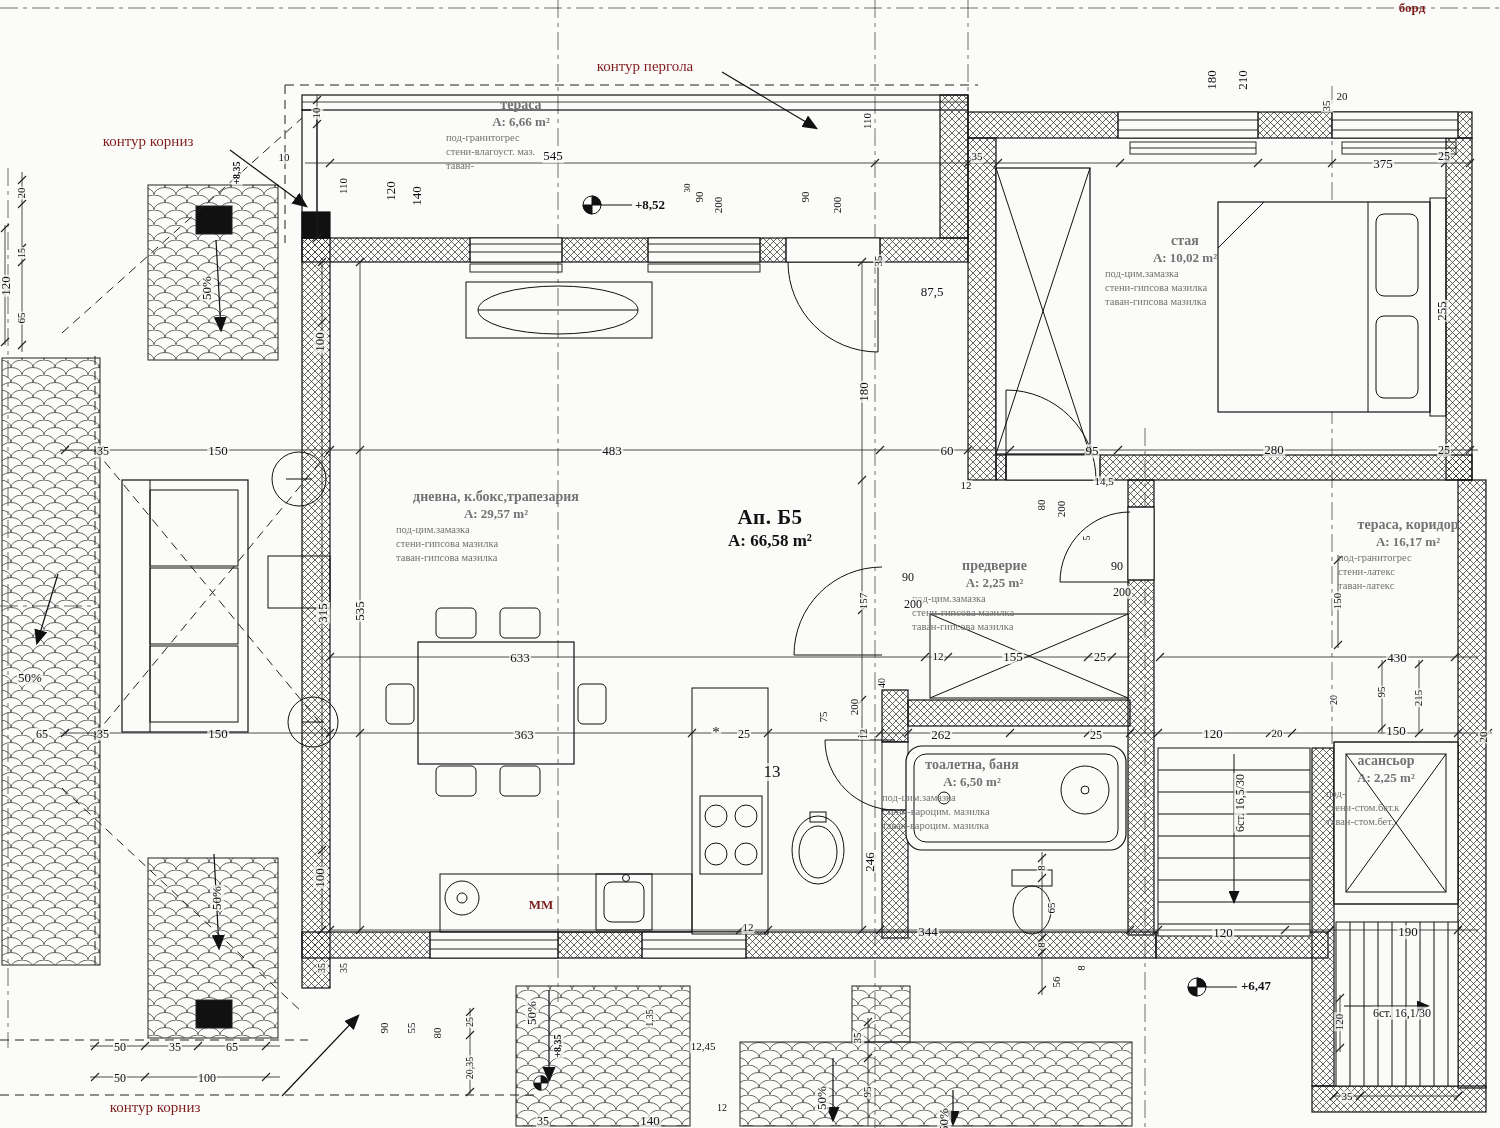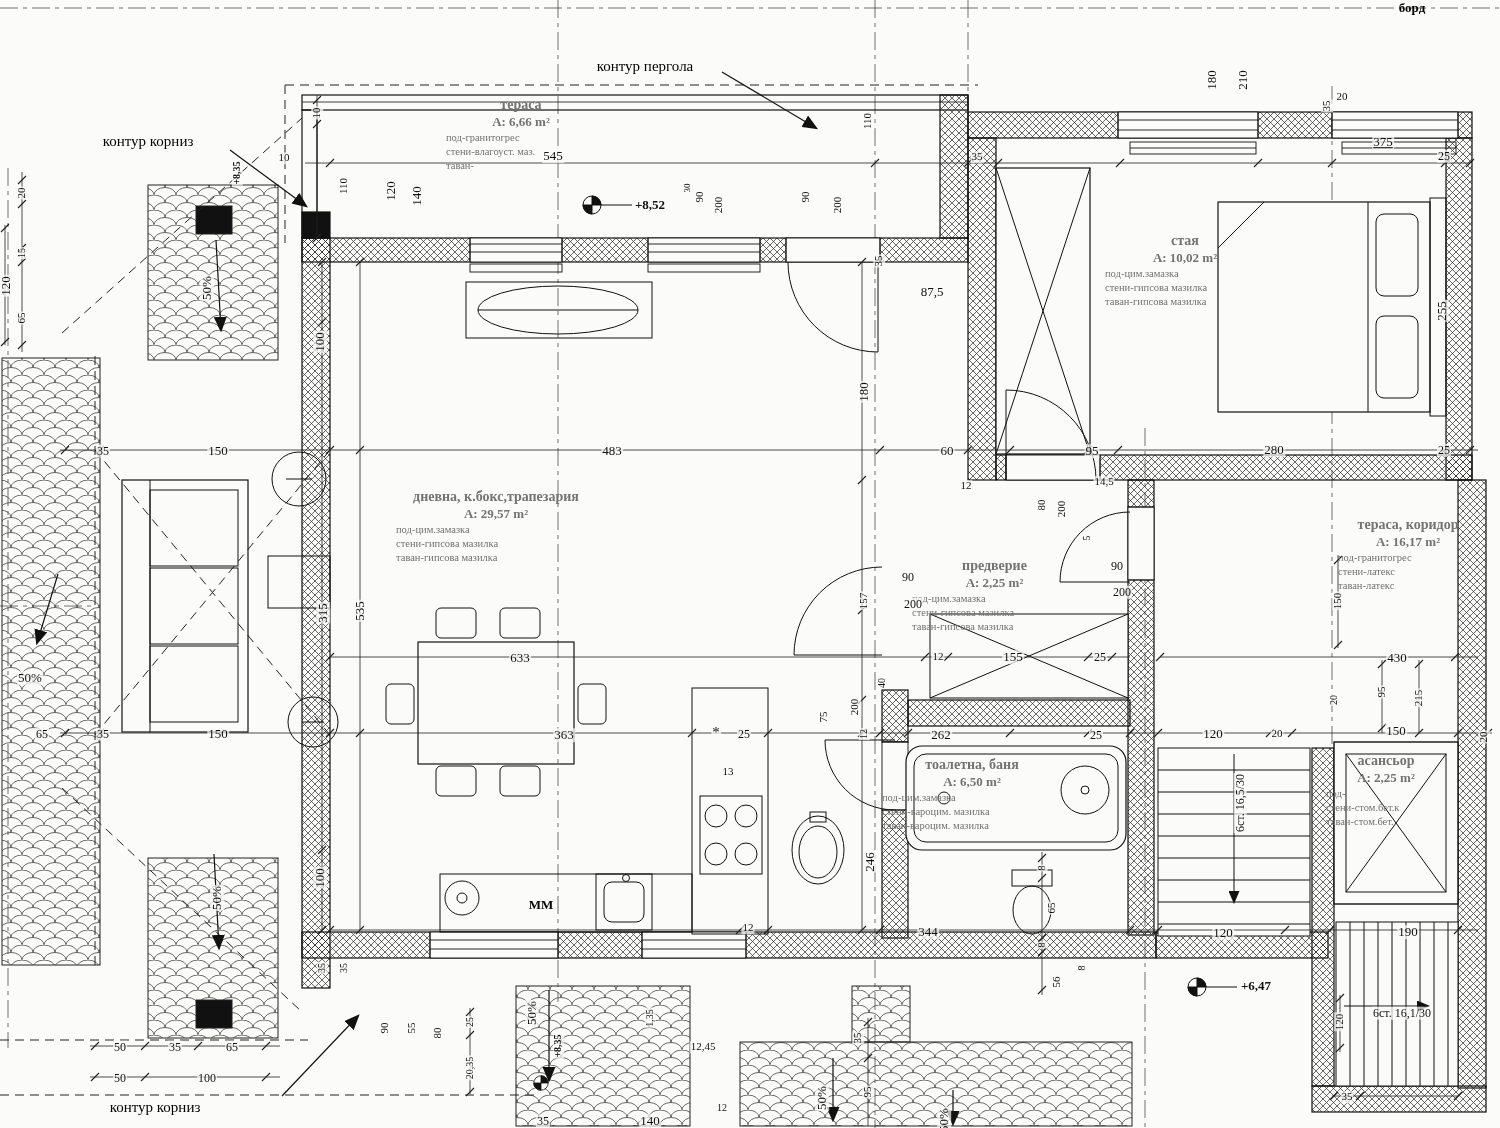--- a/index.html
+++ b/index.html
@@ -14,21 +14,21 @@
   .stair{font-size:12px}
   .room{position:absolute;color:#737373}
   .rname{font:bold 14px/1.25 "Liberation Serif",serif;text-align:center;white-space:nowrap}
   .rarea{font:bold 13px/1.2 "Liberation Serif",serif;text-align:center;white-space:nowrap}
   .rfin{margin-top:2px}
   .finish{font:10.5px/1.32 "Liberation Serif",serif;text-align:left;padding-left:10px;white-space:nowrap}
   .apt{position:absolute;text-align:center;color:#111}
   .apt-line1{font:bold 21px/1.3 "Liberation Serif",serif;letter-spacing:.5px}
   .apt-line2{font:bold 17px/1.2 "Liberation Serif",serif}
   .anno{position:absolute;transform:translate(-50%,-50%);font:15px "Liberation Serif",serif;
-        color:#000000;white-space:nowrap}
+        color:#7f1d1d;white-space:nowrap}
   .anno-sm{font-size:13px;font-weight:bold}
 </style>
 </head>
 <body>
 
 <div class="sheet">
 
 <svg width="1500" height="1128" viewBox="0 0 1500 1128">
   <defs>
     <pattern id="ph" width="7" height="7" patternUnits="userSpaceOnUse">
@@ -280,20 +280,24 @@
 </svg>
 
 <div class="labels">
 
   <div class="anno" style="left:645px;top:66px">контур пергола</div>
   <div class="anno" style="left:148px;top:141px">контур корниз</div>
   <div class="anno" style="left:155px;top:1107px">контур корниз</div>
   <div class="anno anno-sm" style="left:1412px;top:8px">борд</div>
   <div class="anno anno-sm" style="left:541px;top:905px">MM</div>
 
+  <div class="apt" style="left:695px;top:504px;width:150px">
+    <div class="apt-line1">Ап. Б5</div>
+    <div class="apt-line2">А: 66,58 m²</div>
+  </div>
 
   <div class="room" style="left:436px;top:96px;width:170px">
     <div class="rname">тераса</div>
     <div class="rarea">А: 6,66 m²</div>
     <div class="rfin">
           <div class="finish">под-гранитогрес</div>
           <div class="finish">стени-влагоуст. маз.</div>
           <div class="finish">таван-</div>
         </div>
   </div>
@@ -353,21 +357,21 @@
     <div class="rarea">А: 2,25 m²</div>
     <div class="rfin">
           <div class="finish">под-</div>
           <div class="finish">стени-стом.бет.к</div>
           <div class="finish">таван-стом.бет.</div>
         </div>
   </div>
 
   <div style="position:absolute;left:0;top:0;width:100%;height:100%">
         <div class="lbl dim" style="left: 553px; top: 156px;">545</div>
-        <div class="lbl dim" style="left: 1383px; top: 142px; text-decoration: underline;">375</div>
+        <div class="lbl dim" style="left: 1383px; top: 164px;">375</div>
         <div class="lbl dim" style="left: 1444px; top: 156px; font-size: 12px;">25</div>
         <div class="lbl dim" style="left: 977px; top: 157px; font-size: 11px;">35</div>
         <div class="lbl dim" style="left: 284px; top: 158px; font-size: 11px;">10</div>
         <div class="lbl dim rot" style="left: 317px; top: 113px; font-size: 11px;">10</div>
         <div class="lbl dim rot" style="left: 344px; top: 186px; font-size: 11px;">110</div>
         <div class="lbl dim rot" style="left: 391px; top: 191px;">120</div>
         <div class="lbl dim rot" style="left: 417px; top: 196px;">140</div>
         <div class="lbl dim rot" style="left: 688px; top: 188px; font-size: 9px;">30</div>
         <div class="lbl dim rot" style="left: 700px; top: 197px; font-size: 11px;">90</div>
         <div class="lbl dim rot" style="left: 719px; top: 205px; font-size: 11px;">200</div>
@@ -410,24 +414,24 @@
         <div class="lbl dim" style="left: 938px; top: 657px; font-size: 11px;">12</div>
         <div class="lbl dim" style="left: 1013px; top: 657px;">155</div>
         <div class="lbl dim" style="left: 1100px; top: 657px; font-size: 12px;">25</div>
         <div class="lbl dim" style="left: 1397px; top: 658px;">430</div>
         <div class="lbl dim rot" style="left: 1382px; top: 692px; font-size: 11px;">95</div>
         <div class="lbl dim rot" style="left: 1419px; top: 698px; font-size: 11px;">215</div>
         <div class="lbl dim rot" style="left: 1334px; top: 700px; font-size: 10px;">20</div>
         <div class="lbl dim" style="left: 42px; top: 734px; font-size: 12px;">65</div>
         <div class="lbl dim" style="left: 103px; top: 734px; font-size: 12px;">35</div>
         <div class="lbl dim" style="left: 218px; top: 734px;">150</div>
-        <div class="lbl dim" style="left: 524px; top: 735px; margin-left: 40px;">363</div>
+        <div class="lbl dim" style="left: 524px; top: 735px;">363</div>
         <div class="lbl dim" style="left: 716px; top: 733px; font-size: 15px;">*</div>
         <div class="lbl dim" style="left: 744px; top: 734px; font-size: 12px;">25</div>
-        <div class="lbl dim" style="left: 728px; top: 772px; font-size: 11px;">13</div>
+        <div class="lbl dim" style="left: 772px; top: 772px; font-size: 17px;">13</div>
         <div class="lbl dim" style="left: 941px; top: 735px;">262</div>
         <div class="lbl dim" style="left: 1096px; top: 735px; font-size: 12px;">25</div>
         <div class="lbl dim" style="left: 1213px; top: 734px;">120</div>
         <div class="lbl dim" style="left: 1277px; top: 734px; font-size: 11px;">20</div>
         <div class="lbl dim" style="left: 1396px; top: 731px;">150</div>
         <div class="lbl dim rot" style="left: 1484px; top: 737px; font-size: 11px;">20</div>
         <div class="lbl dim rot" style="left: 824px; top: 717px; font-size: 11px;">75</div>
         <div class="lbl dim rot" style="left: 855px; top: 707px; font-size: 11px;">200</div>
         <div class="lbl dim rot" style="left: 882px; top: 683px; font-size: 10px;">40</div>
         <div class="lbl dim rot" style="left: 864px; top: 734px; font-size: 10px;">12</div>

